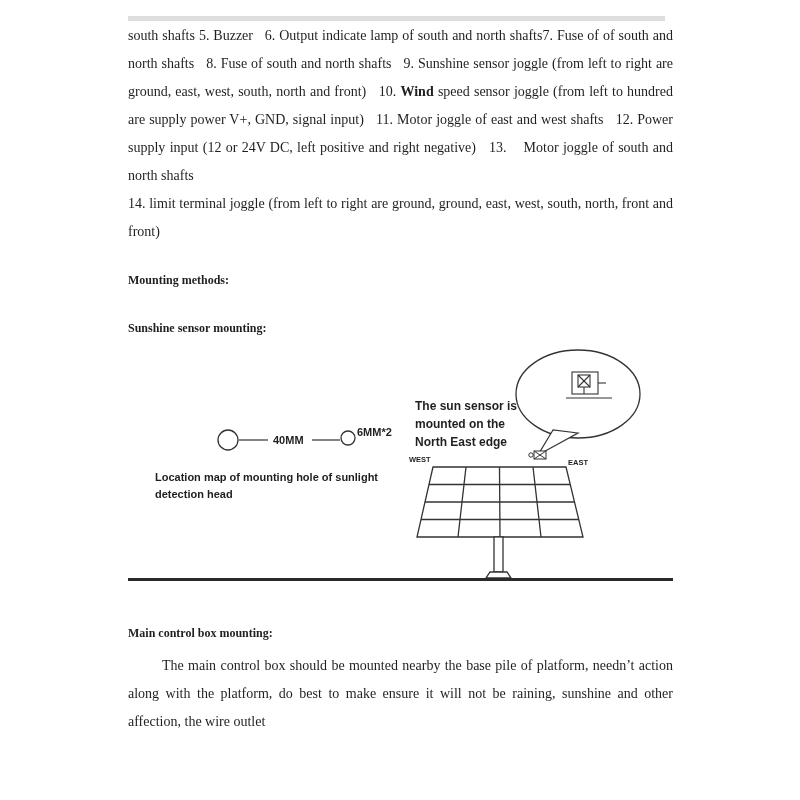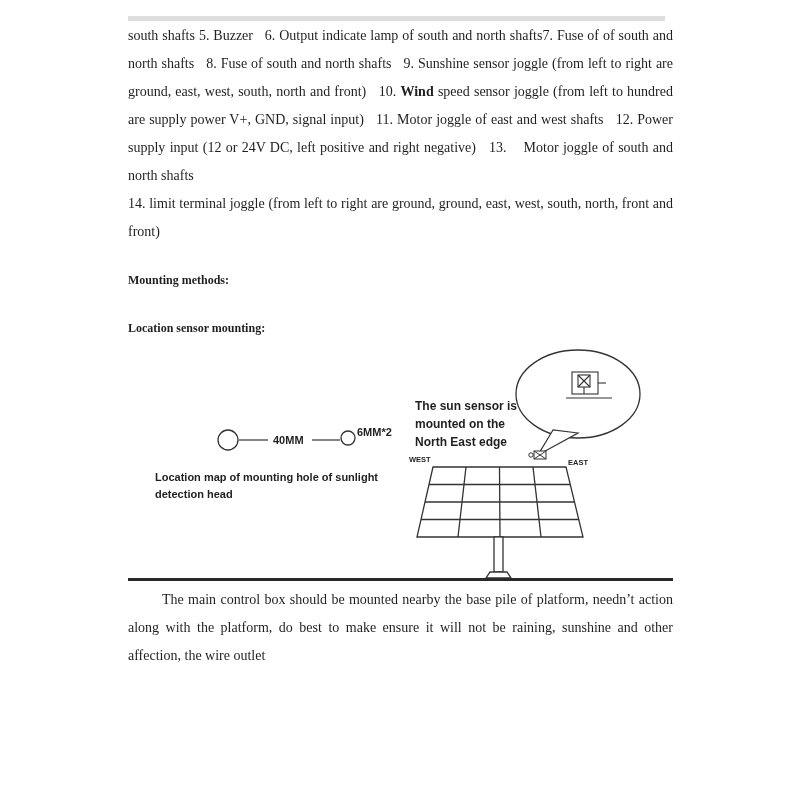--- a/index.html
+++ b/index.html
@@ -60,21 +60,21 @@
   <div class="scan-band"></div>
 
   <div class="content">
 
     <p class="body"><span>south shafts 5. Buzzer&nbsp;&nbsp; 6. Output indicate lamp of south and north shafts7. Fuse of of south and north shafts&nbsp;&nbsp; 8. Fuse of south and north shafts&nbsp;&nbsp; 9. Sunshine sensor joggle (from left to right are ground, east, west, south, north and front)&nbsp;&nbsp; 10. </span><b>Wind</b><span> speed sensor joggle (from left to hundred are supply power V+, GND, signal input)&nbsp;&nbsp; 11. Motor joggle of east and west shafts&nbsp;&nbsp; 12. Power supply input (12 or 24V DC, left positive and right negative)&nbsp;&nbsp; 13.&nbsp;&nbsp;&nbsp; Motor joggle of south and north shafts</span></p>
 
     <p class="body">14. limit terminal joggle (from left to right are ground, ground, east, west, south, north, front and front)</p>
 
     <p class="h mounting">Mounting methods:</p>
 
-    <p class="h sunshine">Location sensor mounting:</p>
+    <p class="h sunshine">Sunshine sensor mounting:</p>
 
 
 
     <div class="diagram">
       <svg width="545" height="230" viewBox="0 0 545 230">
 
         <circle cx="100" cy="92" r="10" fill="#ffffff" stroke="#333" stroke-width="1.3"></circle>
         <line x1="111" y1="92" x2="140" y2="92" stroke="#333" stroke-width="1.2"></line>
         <text class="t-dim" x="145" y="96">40MM</text>
         <line x1="184" y1="92" x2="212" y2="92" stroke="#333" stroke-width="1.2"></line>
@@ -123,17 +123,18 @@
 
         <g stroke="#333" stroke-width="1.3" fill="#ffffff">
           <rect x="366" y="189" width="9" height="35"></rect>
           <polygon points="362,224 379,224 383,230 358,230"></polygon>
         </g>
       </svg>
     </div>
 
     <hr class="rule">
 
+    <p class="h mainbox">Main control box mounting:</p>
 
     <p class="body indent mainp">The main control box should be mounted nearby the base pile of platform, needn’t action along with the platform, do best to make ensure it will not be raining, sunshine and other affection, the wire outlet</p>
 
   </div>
 </div>
 
 </body></html>

